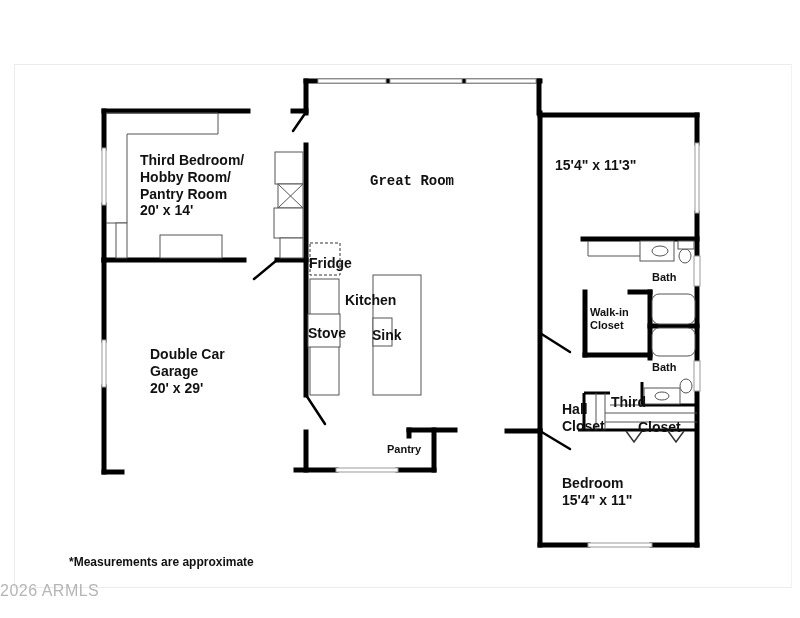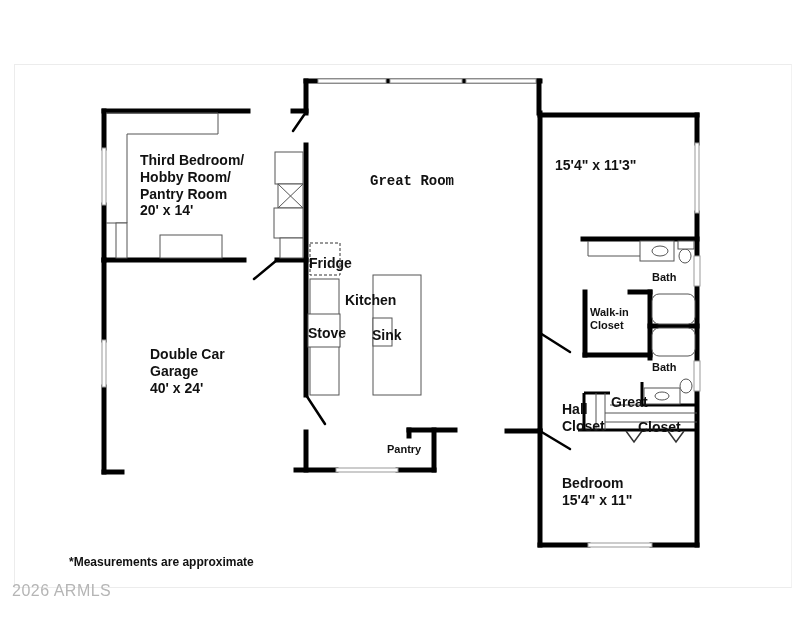--- a/index.html
+++ b/index.html
@@ -4,21 +4,21 @@
 <style>
   html, body { margin:0; padding:0; background:#ffffff; }
   body { width:800px; height:618px; position:relative; overflow:hidden; font-family:"Liberation Sans", sans-serif; }
   .frame { position:absolute; left:14px; top:64px; width:776px; height:522px; border:1px solid #ececec; border-right-color:#f2f2f2; }
   svg.plan { position:absolute; left:0; top:0; }
   .lbl { position:absolute; font-family:"Liberation Sans", sans-serif; font-weight:bold; color:#111; text-align:left; line-height:1.2; white-space:nowrap; }
   .lbl.big { font-size:14px; }
   .lbl.sm { font-size:11px; }
   .lbl.xs { font-size:14px; }
   .note { position:absolute; left:69px; top:555px; font-size:12px; font-weight:bold; color:#111; }
-  .copy { position:absolute; left:0px; top:582px; font-size:16px; color:#b5b5b5; letter-spacing:0.5px; font-weight:normal;margin-left:12px; }
+  .copy { position:absolute; left:0px; top:582px; font-size:16px; color:#b5b5b5; letter-spacing:0.5px; font-weight:normal; }
 </style>
 </head>
 <body>
 
 <div class="frame"></div>
 
 <svg class="plan" width="800" height="618" viewBox="0 0 800 618">
 
   <g stroke="#000" stroke-width="5" fill="none" stroke-linecap="square">
 
@@ -162,21 +162,21 @@
   <div>15'4" x 11'3"</div>
 </div>
 
 <div class="lbl big" style="left:345px; top:292px; width:66px;">
   <div>Kitchen</div>
 </div>
 
 <div class="lbl big" style="left:150px; top:346px; width:110px;">
   <div>Double Car</div>
   <div>Garage</div>
-  <div>40' x 24'</div>
+  <div>20' x 29'</div>
 </div>
 
 <div class="lbl big" style="left:562px; top:467px; width:96px;margin-top:8px;">
   <div>Bedroom</div>
   <div>15'4" x 11"</div>
 </div>
 
 <div class="lbl sm" style="left:590px; top:306px; width:56px;">
   <div>Walk-in</div>
   <div>Closet</div>
@@ -193,21 +193,21 @@
 <div class="lbl sm" style="left:387px; top:443px; width:44px;">
   <div>Pantry</div>
 </div>
 
 <div class="lbl xs" style="left:562px; top:401px; width:36px; text-align:left;">
   <div>Hall</div>
   <div>Closet</div>
 </div>
 
 <div class="lbl xs" style="left:611px; top:394px; width:30px;">
-  <div>Great</div>
+  <div>Third</div>
 </div>
 
 <div class="lbl xs" style="left:638px; top:419px; width:40px;">
   <div>Closet</div>
 </div>
 
 <div class="lbl xs" style="left:309px; top:255px; width:32px;">Fridge</div>
 <div class="lbl xs" style="left:308px; top:325px; width:32px;">Stove</div>
 <div class="lbl xs" style="left:372px; top:327px; width:21px;">Sink</div>
 

